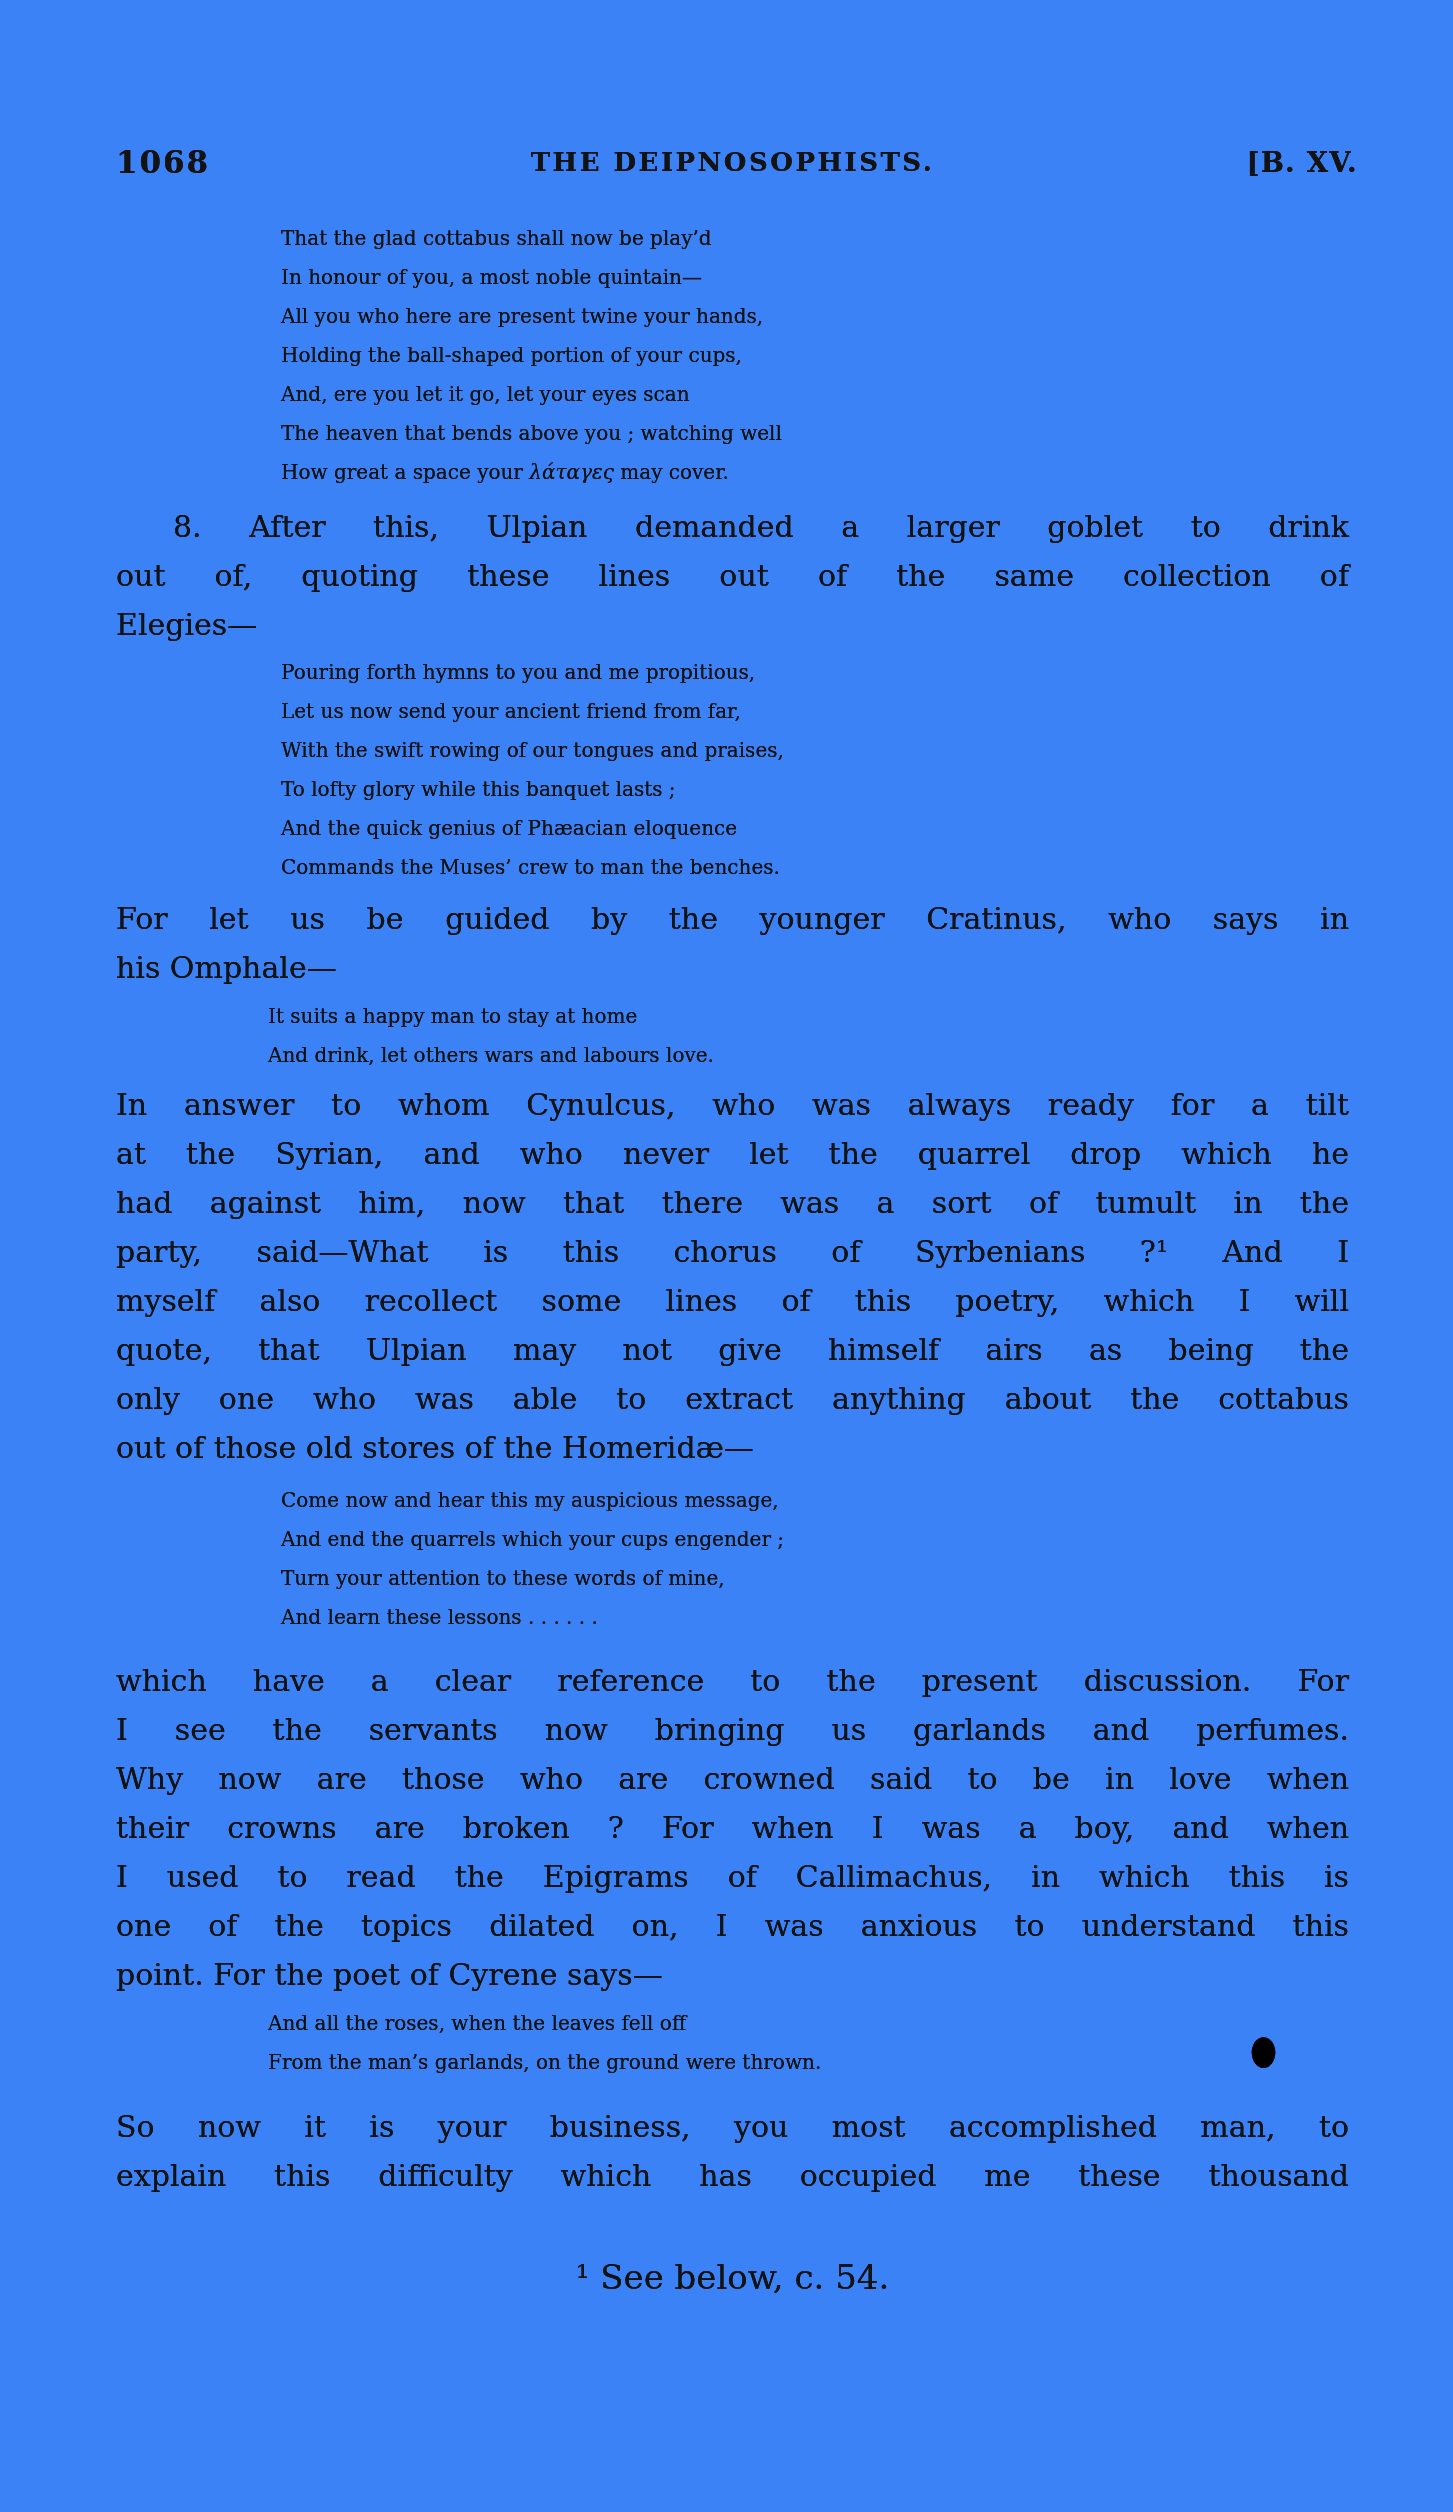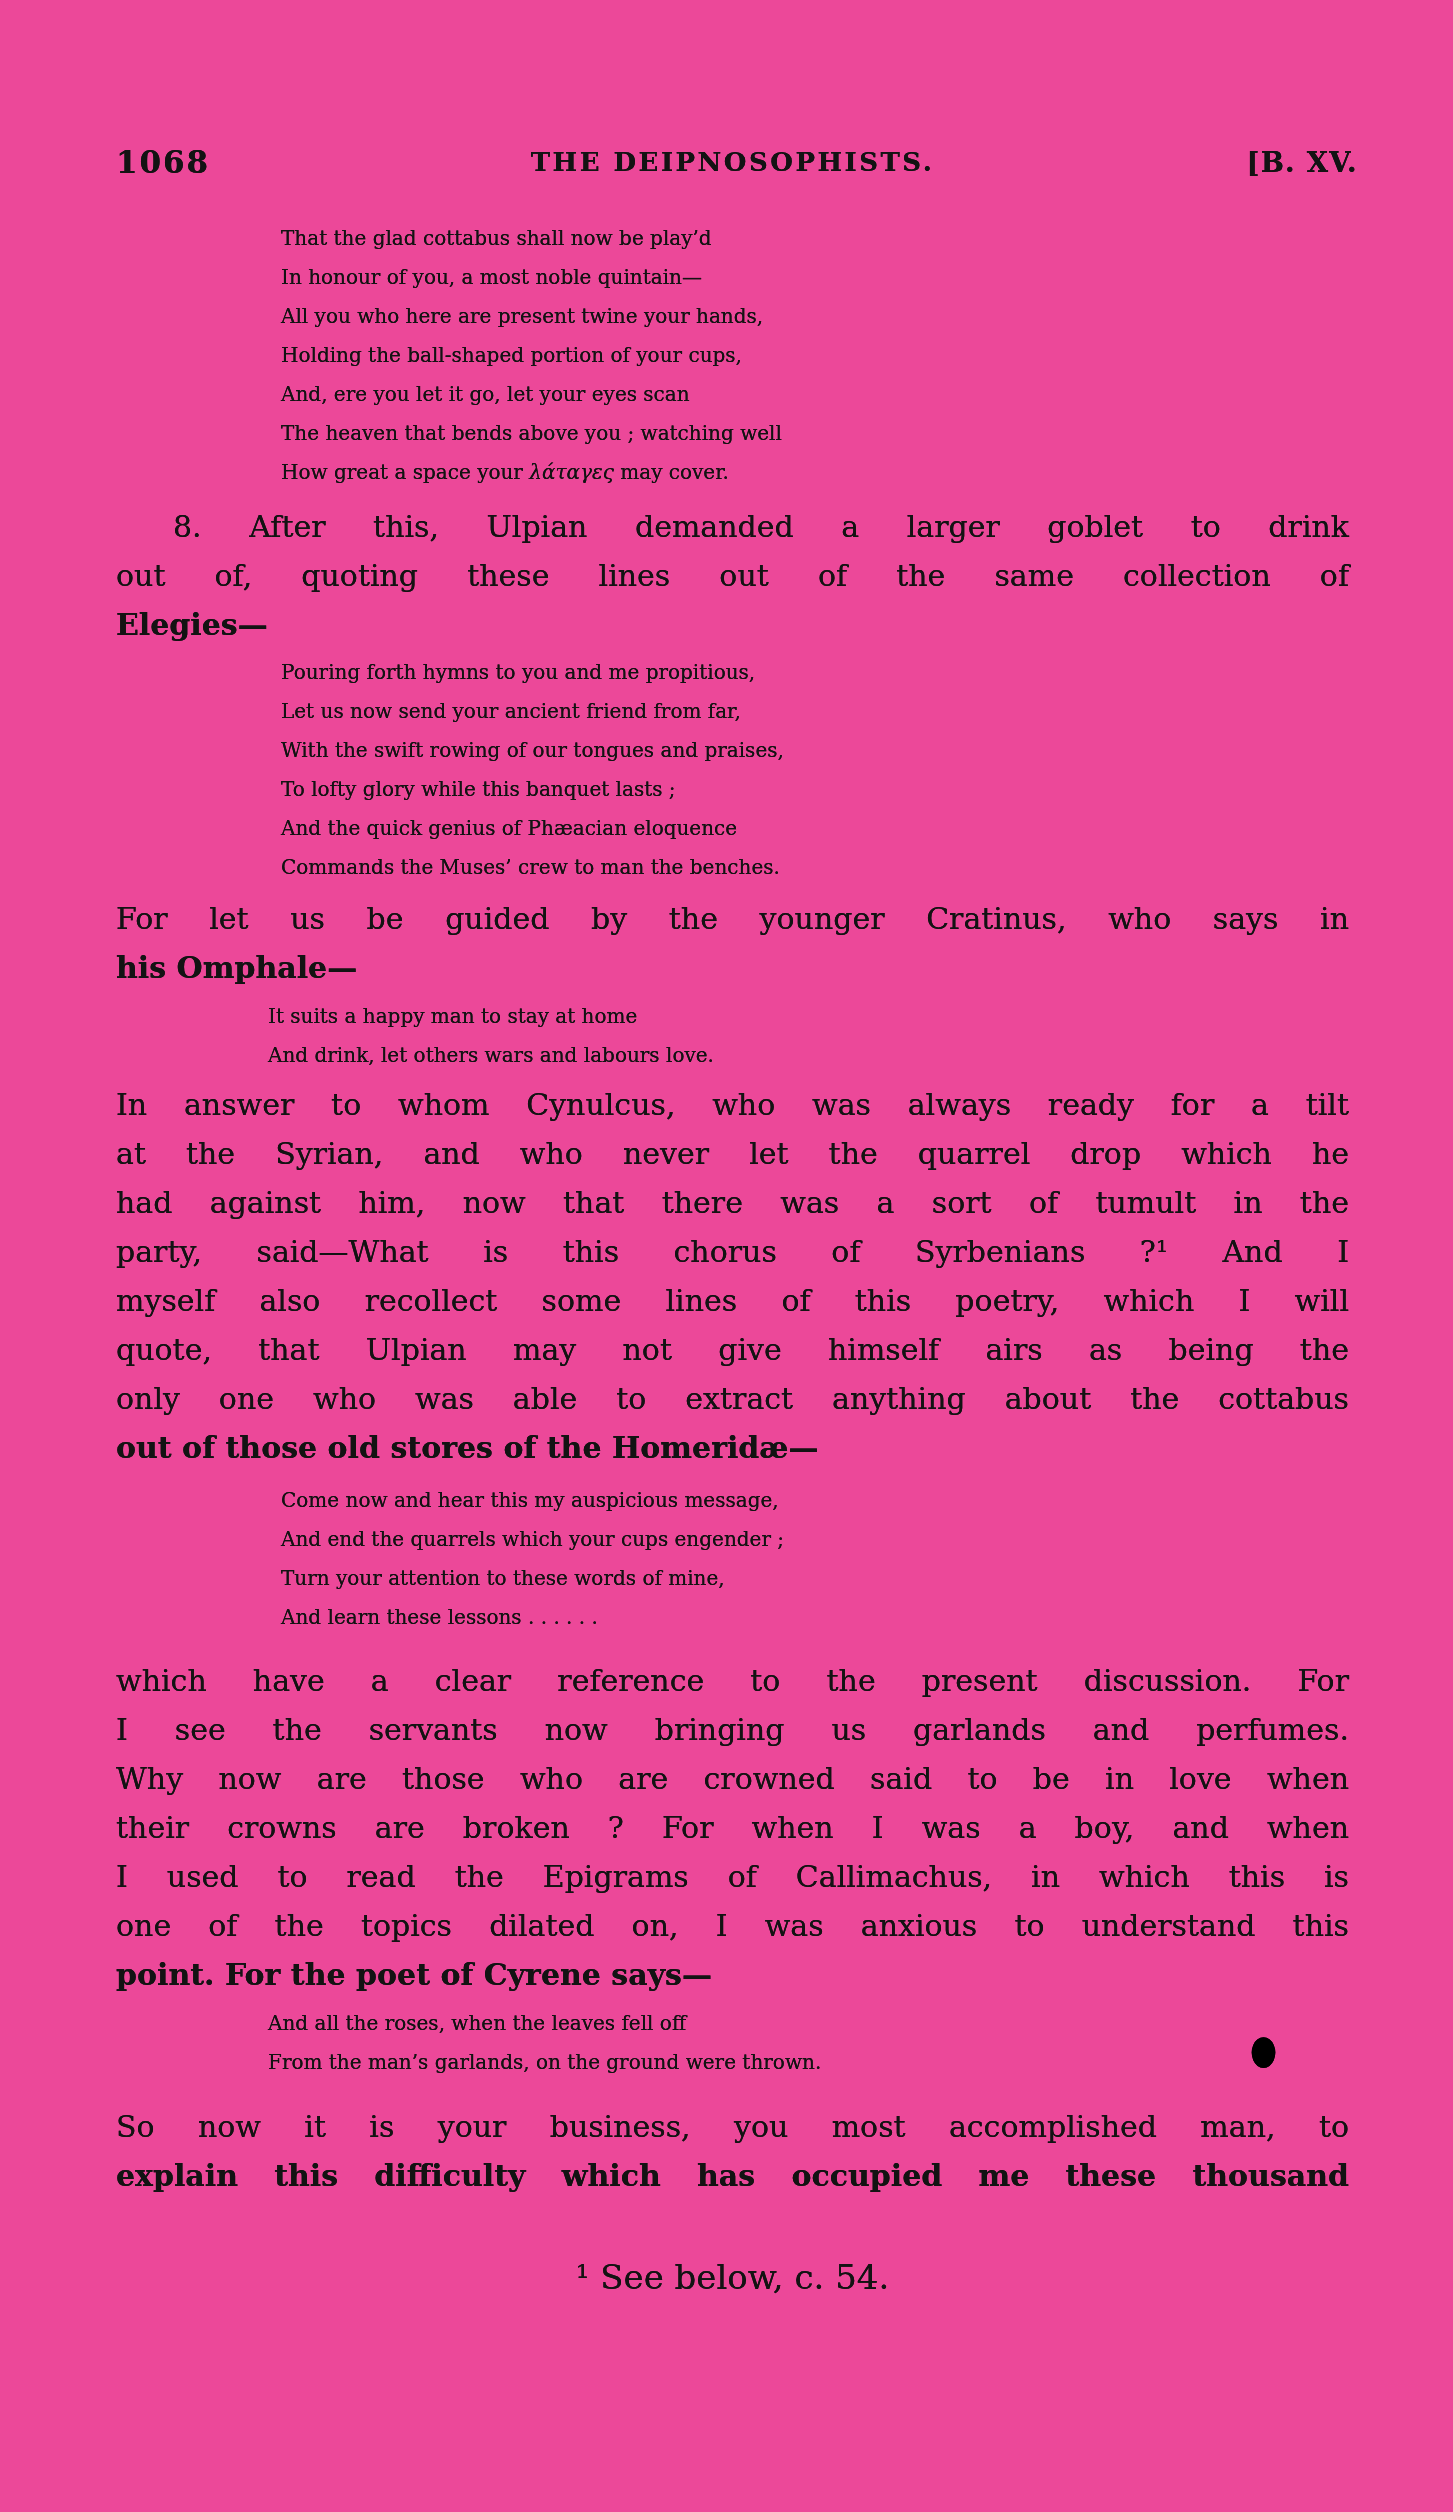--- a/index.html
+++ b/index.html
@@ -1,20 +1,20 @@
 <!DOCTYPE html>
 <html style="font-size:10px"><head>
 <meta charset="utf-8">
 <style>
   html, body { margin: 0; padding: 0; background: #e8e8e8; }
   .page {
     position: relative;
     width: 1453px;
     height: 2512px;
-    background: #ec4899;
+    background: #3b82f6;
     color: #131313;
     font-family: "DejaVu Serif", "Liberation Serif", serif;
     overflow: hidden;
     text-shadow: 0 0 0.4px currentColor;
   }
   .content {
     position: absolute;
     left: 116px;
     top: 140px;
     width: 1233px;
@@ -48,21 +48,21 @@
     text-align: left;
   }
   .greek { font-style: italic; }
   
   .para > div {
     font-size: 30px;
     line-height: 49px;
     text-align: justify;
     text-align-last: justify;
   }
-  .para > div:last-child { text-align-last: left; font-weight: bold; }
+  .para > div:last-child { text-align-last: left; }
   .para.justify-all > div:last-child { text-align-last: justify; }
   .para.indent-first > div:first-child { text-indent: 57px; }
   
   .mt-v1  { margin-top: 35px; }
   .mt-p1  { margin-top: 10px; }
   .mt-v2  { margin-top: 3.7px;  }
   .mt-p2  { margin-top: 7.5px; }
   .mt-v3  { margin-top: 5px;  }
   .mt-p3  { margin-top: 5px;  }
   .mt-v4  { margin-top: 8.7px; }

